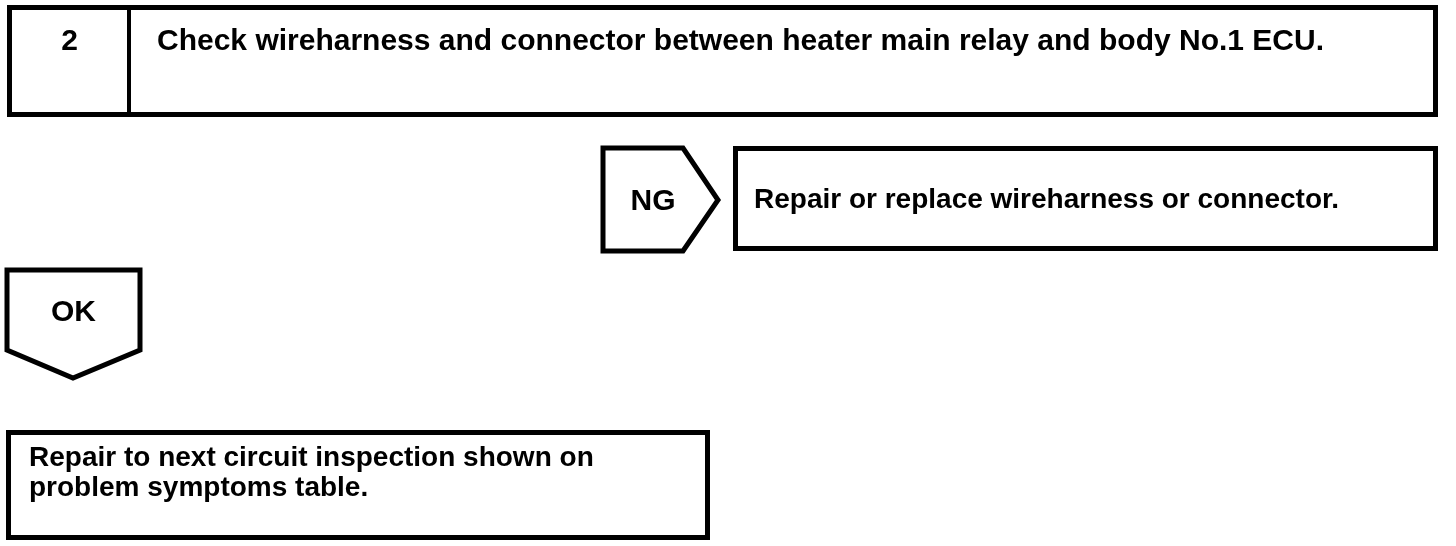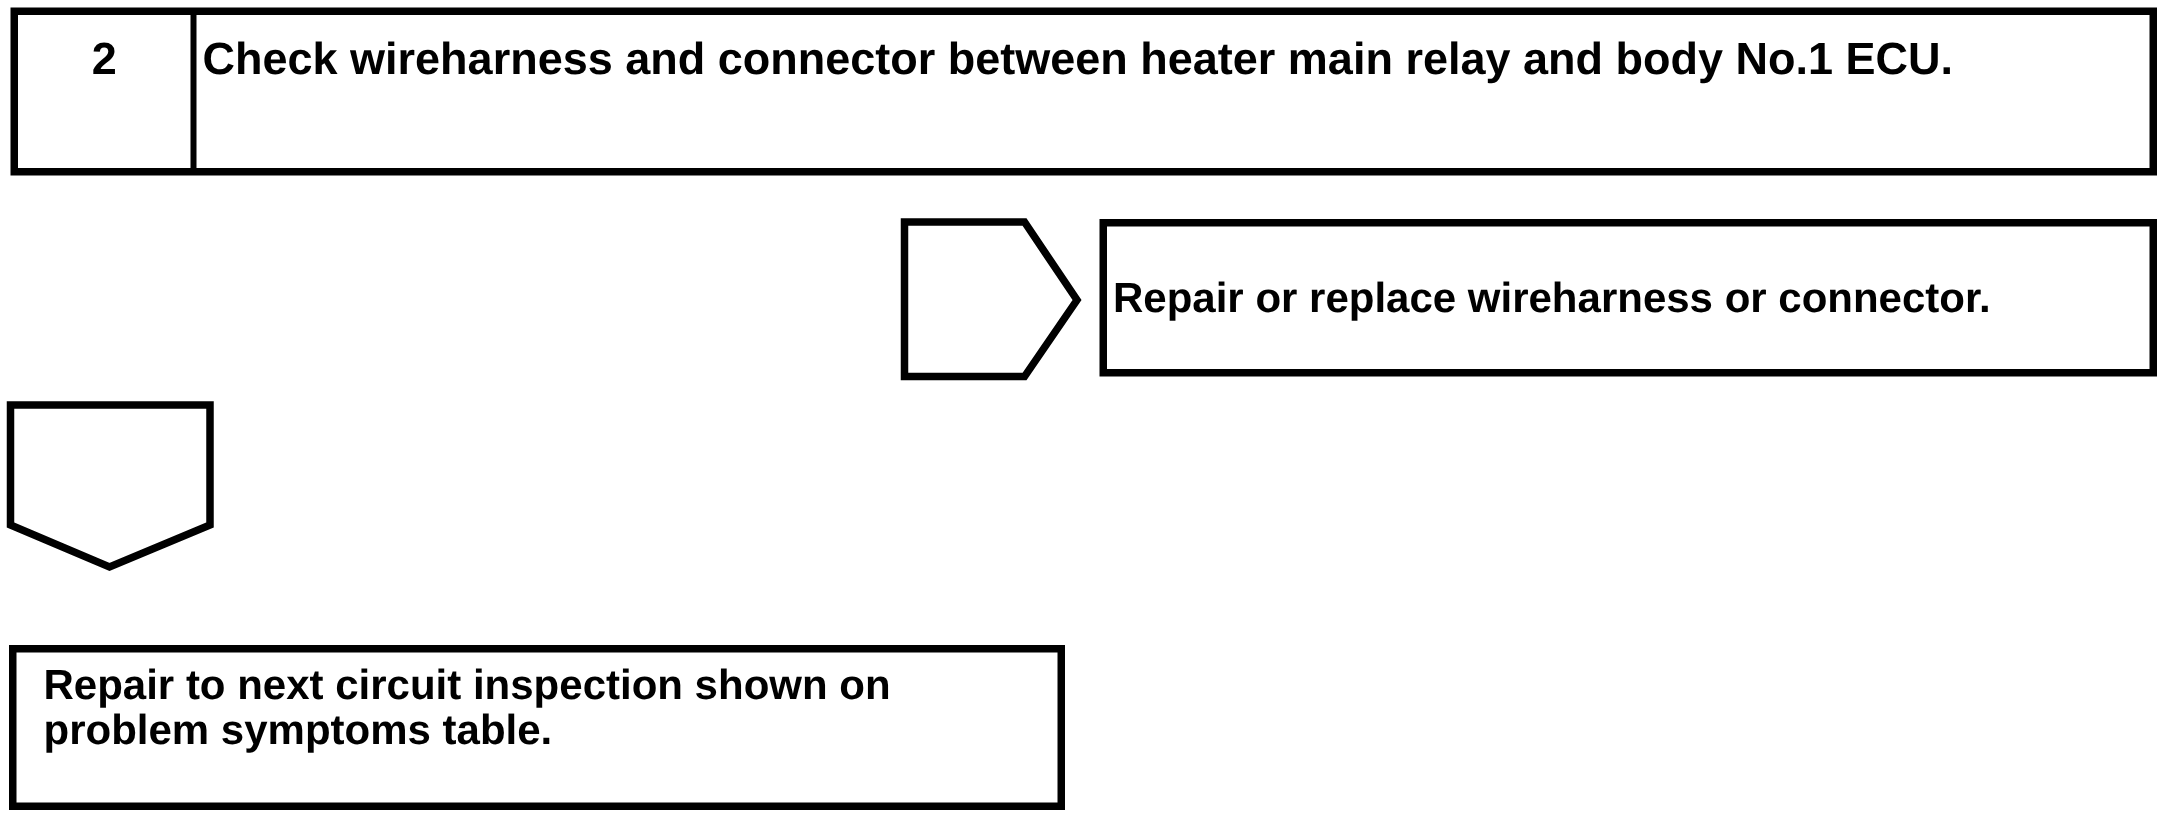--- a/index.html
+++ b/index.html
@@ -37,21 +37,21 @@
     flex: 0 0 115px;
     border-right: 4px solid #000000;
     display: flex;
     justify-content: center;
     align-items: flex-start;
     padding-top: 14px;
     font-size: 30px;
     line-height: 32px;
   }
   .step-text {
-    padding: 14px 0 0 4px;
+    padding: 14px 0 0 26px;
     font-size: 30px;
     line-height: 32px;
     max-width: 1240px;
   }
   
   .connector-svg {
     position: absolute;
   }
   .ng-svg { left: 598px; top: 143px; }
   .ok-svg { left: 2px;  top: 265px; }
@@ -69,21 +69,21 @@
     left: 7px; top: 270px; width: 133px; height: 82px;
   }
   
   .ng-action-box {
     left: 733px;
     top: 146px;
     width: 705px;
     height: 105px;
     display: flex;
     align-items: center;
-    padding-left: 4px;
+    padding-left: 16px;
     font-size: 28px;
     line-height: 30px;
   }
   
   .ok-action-box {
     left: 6px;
     top: 430px;
     width: 704px;
     height: 110px;
     padding: 7px 6px 0 18px;
@@ -97,26 +97,28 @@
 <div class="canvas">
 
   <div class="box step-box">
     <div class="step-num-cell">2</div>
     <div class="step-text">Check wireharness and connector between heater main relay and body No.1 ECU.</div>
   </div>
 
   <svg class="connector-svg ng-svg" width="127" height="114" viewBox="0 0 127 114">
     <polygon points="5,5 85,5 120,57 85,108 5,108" fill="#ffffff" stroke="#000000" stroke-width="5" stroke-linejoin="miter"></polygon>
   </svg>
+  <div class="connector-label ng-label">NG</div>
 
   <div class="box ng-action-box">
     <span>Repair or replace wireharness or connector.</span>
   </div>
 
   <svg class="connector-svg ok-svg" width="145" height="118" viewBox="0 0 145 118">
     <polygon points="5,5 138,5 138,85 71,113 5,85" fill="#ffffff" stroke="#000000" stroke-width="5" stroke-linejoin="miter"></polygon>
   </svg>
+  <div class="connector-label ok-label">OK</div>
 
   <div class="box ok-action-box">
     <span>Repair to next circuit inspection shown on problem symptoms table.</span>
   </div>
 
 </div>
 
 </body></html>

